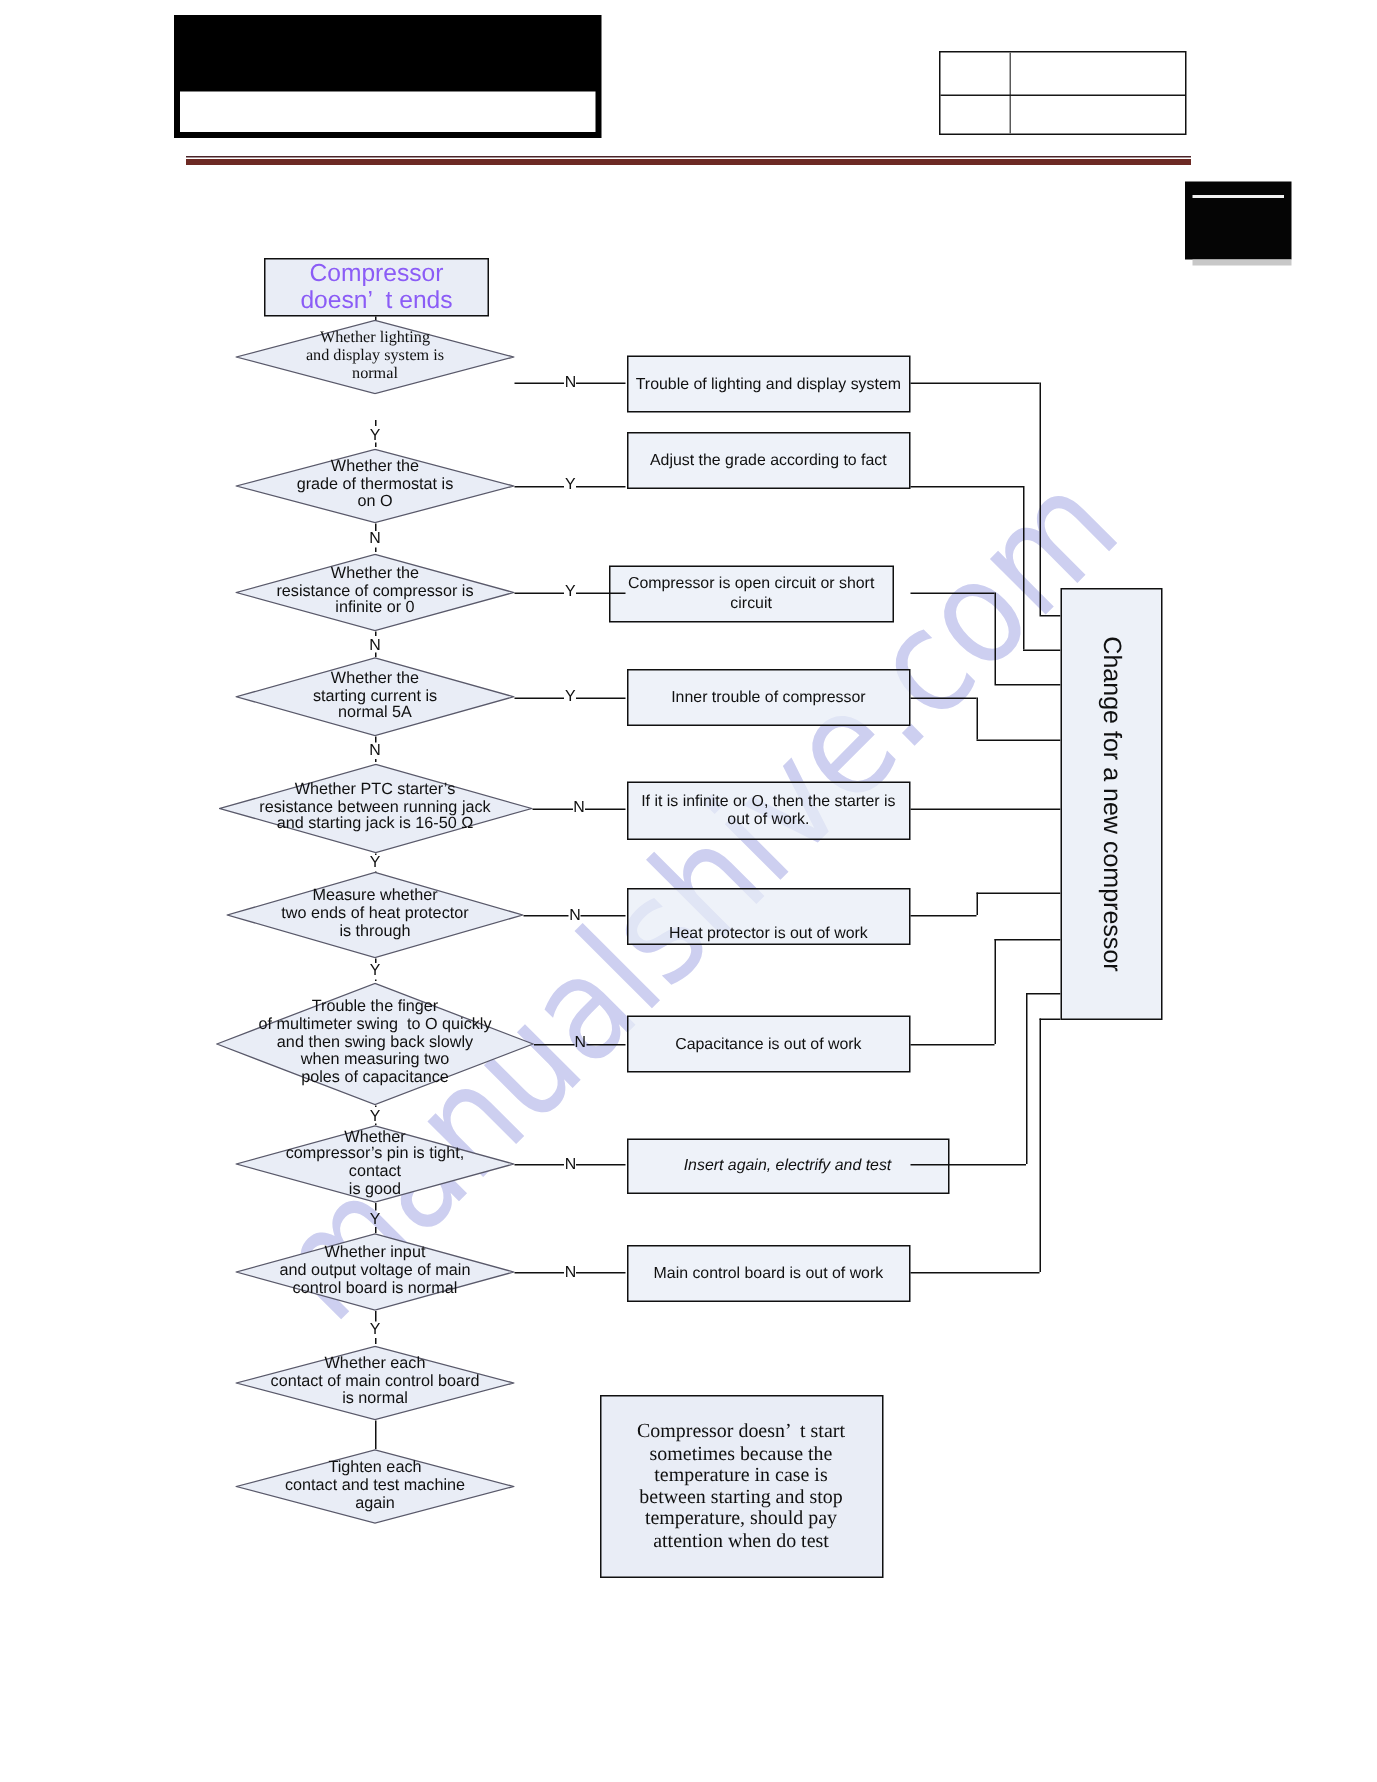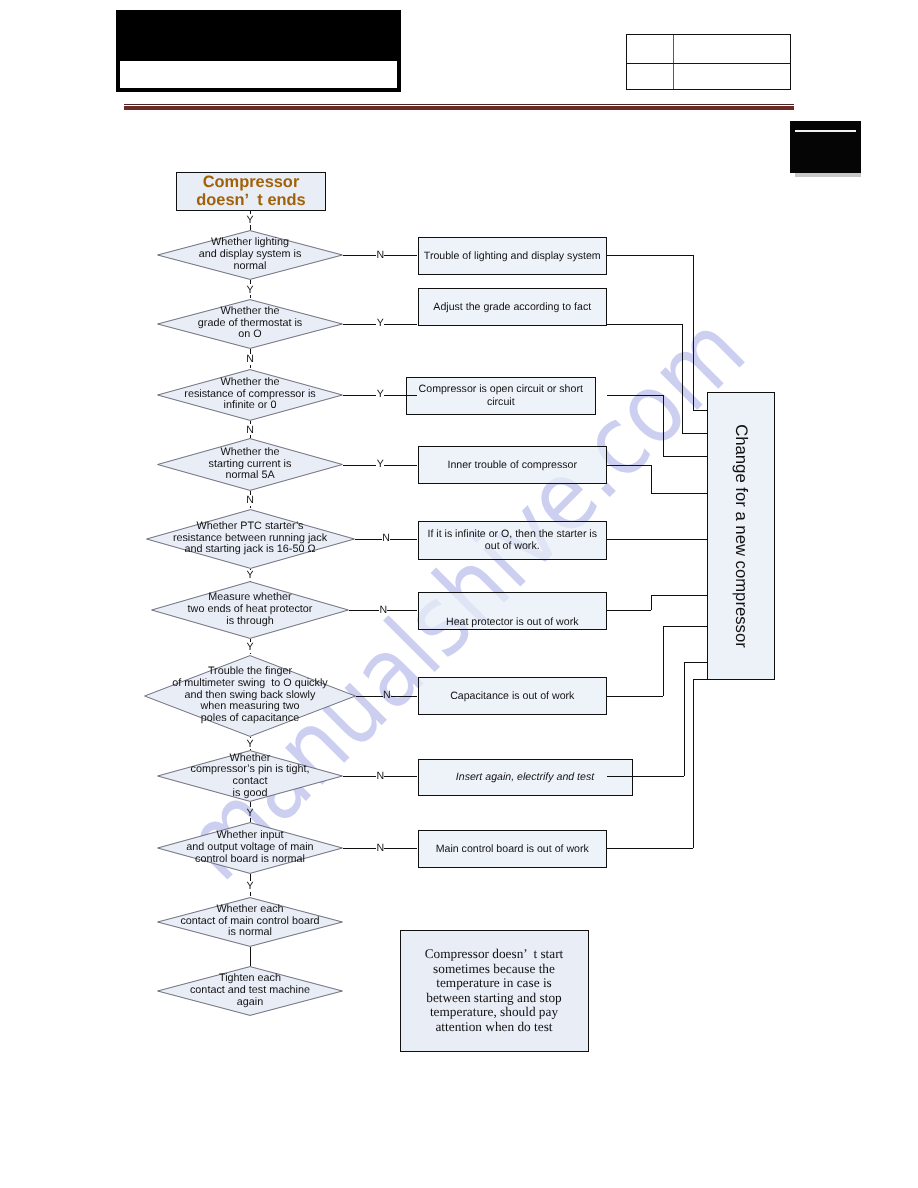--- a/index.html
+++ b/index.html
@@ -28,21 +28,21 @@
   
   #watermark{left:0;top:0;width:918px;height:1188px;pointer-events:none;overflow:hidden;}
   #watermark .wm{position:absolute;left:159px;top:822px;font-size:96px;color:#cdcff0;
      font-family:"DejaVu Sans",sans-serif;white-space:nowrap;font-weight:400;
      transform:rotate(-45deg) scaleX(0.88);transform-origin:0 0;letter-spacing:0px;}
 
   
   .node{position:absolute;box-sizing:border-box;display:flex;align-items:center;justify-content:center;
         text-align:center;color:#101010;}
   .proc{background:rgba(232,237,246,0.72);border:1.2px solid #101010;font-size:10.6px;line-height:12.5px;}
-  .start{background:#e9edf6;border:1.5px solid #101010;font-size:16.4px;line-height:18.3px;font-weight:bold;color:#a16207;}
+  .start{background:#e9edf6;border:1.5px solid #101010;font-size:16.4px;line-height:18.3px;font-weight:normal;color:#8b5cf6;}
   .note{background:#e9edf6;border:1.7px solid #101010;font-size:13.3px;line-height:14.5px;}
   .note .stack .tl{padding:0;font-family:Liberation Serif, serif;}
   .dia-wrap{position:absolute;}
   .dia-wrap svg{position:absolute;left:0;top:0;}
   .dia-txt{position:absolute;left:0;top:0;right:0;bottom:0;display:flex;align-items:center;justify-content:center;
            text-align:center;font-size:10.8px;line-height:11.7px;color:#101010;}
   .vbox{position:absolute;background:rgba(232,237,246,0.80);border:1.4px solid #101010;box-sizing:border-box;}
   .vbox span{position:absolute;left:50%;top:50%;transform:translate(-50%,-50%) rotate(90deg);
              white-space:nowrap;font-size:16.7px;color:#101010;}
 
@@ -81,21 +81,21 @@
     <div class="bar"></div>
   </div>
 
   <div id="flow">
       <div class="node start" style="left: 176px; top: 171.5px; width: 150px; height: 39px;">
         <div class="stack"><span class="tl">Compressor</span><span class="tl">doesn’  t ends</span></div>
       </div>
       <div class="ln lnv" style="left: 250px; top: 210.5px; height: 3.665px;"></div>
       <div class="ln lnv" style="left: 250px; top: 225.165px; height: 4.835px;"></div>
       <div class="yn" style="left: 244px; top: 213.665px; width: 12px;">Y</div>
-      <div class="dia-wrap" style="left: 157px; top: 230px; width: 186px; height: 50px;">
+      <div class="dia-wrap" style="left: 157px; top: 213px; width: 186px; height: 50px; font-family: Liberation Serif, serif;">
         <svg width="186" height="50">
           <polygon points="93,0.6 185.4,25 93,49.4 0.6,25" fill="#e9edf6" stroke="#59596a" stroke-width="0.85"></polygon>
         </svg>
         <div class="dia-txt">
           <div class="stack"><span class="tl">Whether lighting</span><span class="tl">and display system is</span><span class="tl">normal</span></div>
         </div>
       </div>
       <div class="node proc" style="left: 417.5px; top: 237px; width: 189.5px; height: 37.5px;">
         <div class="stack"><span class="tl">Trouble of lighting and display system</span></div>
       </div>

